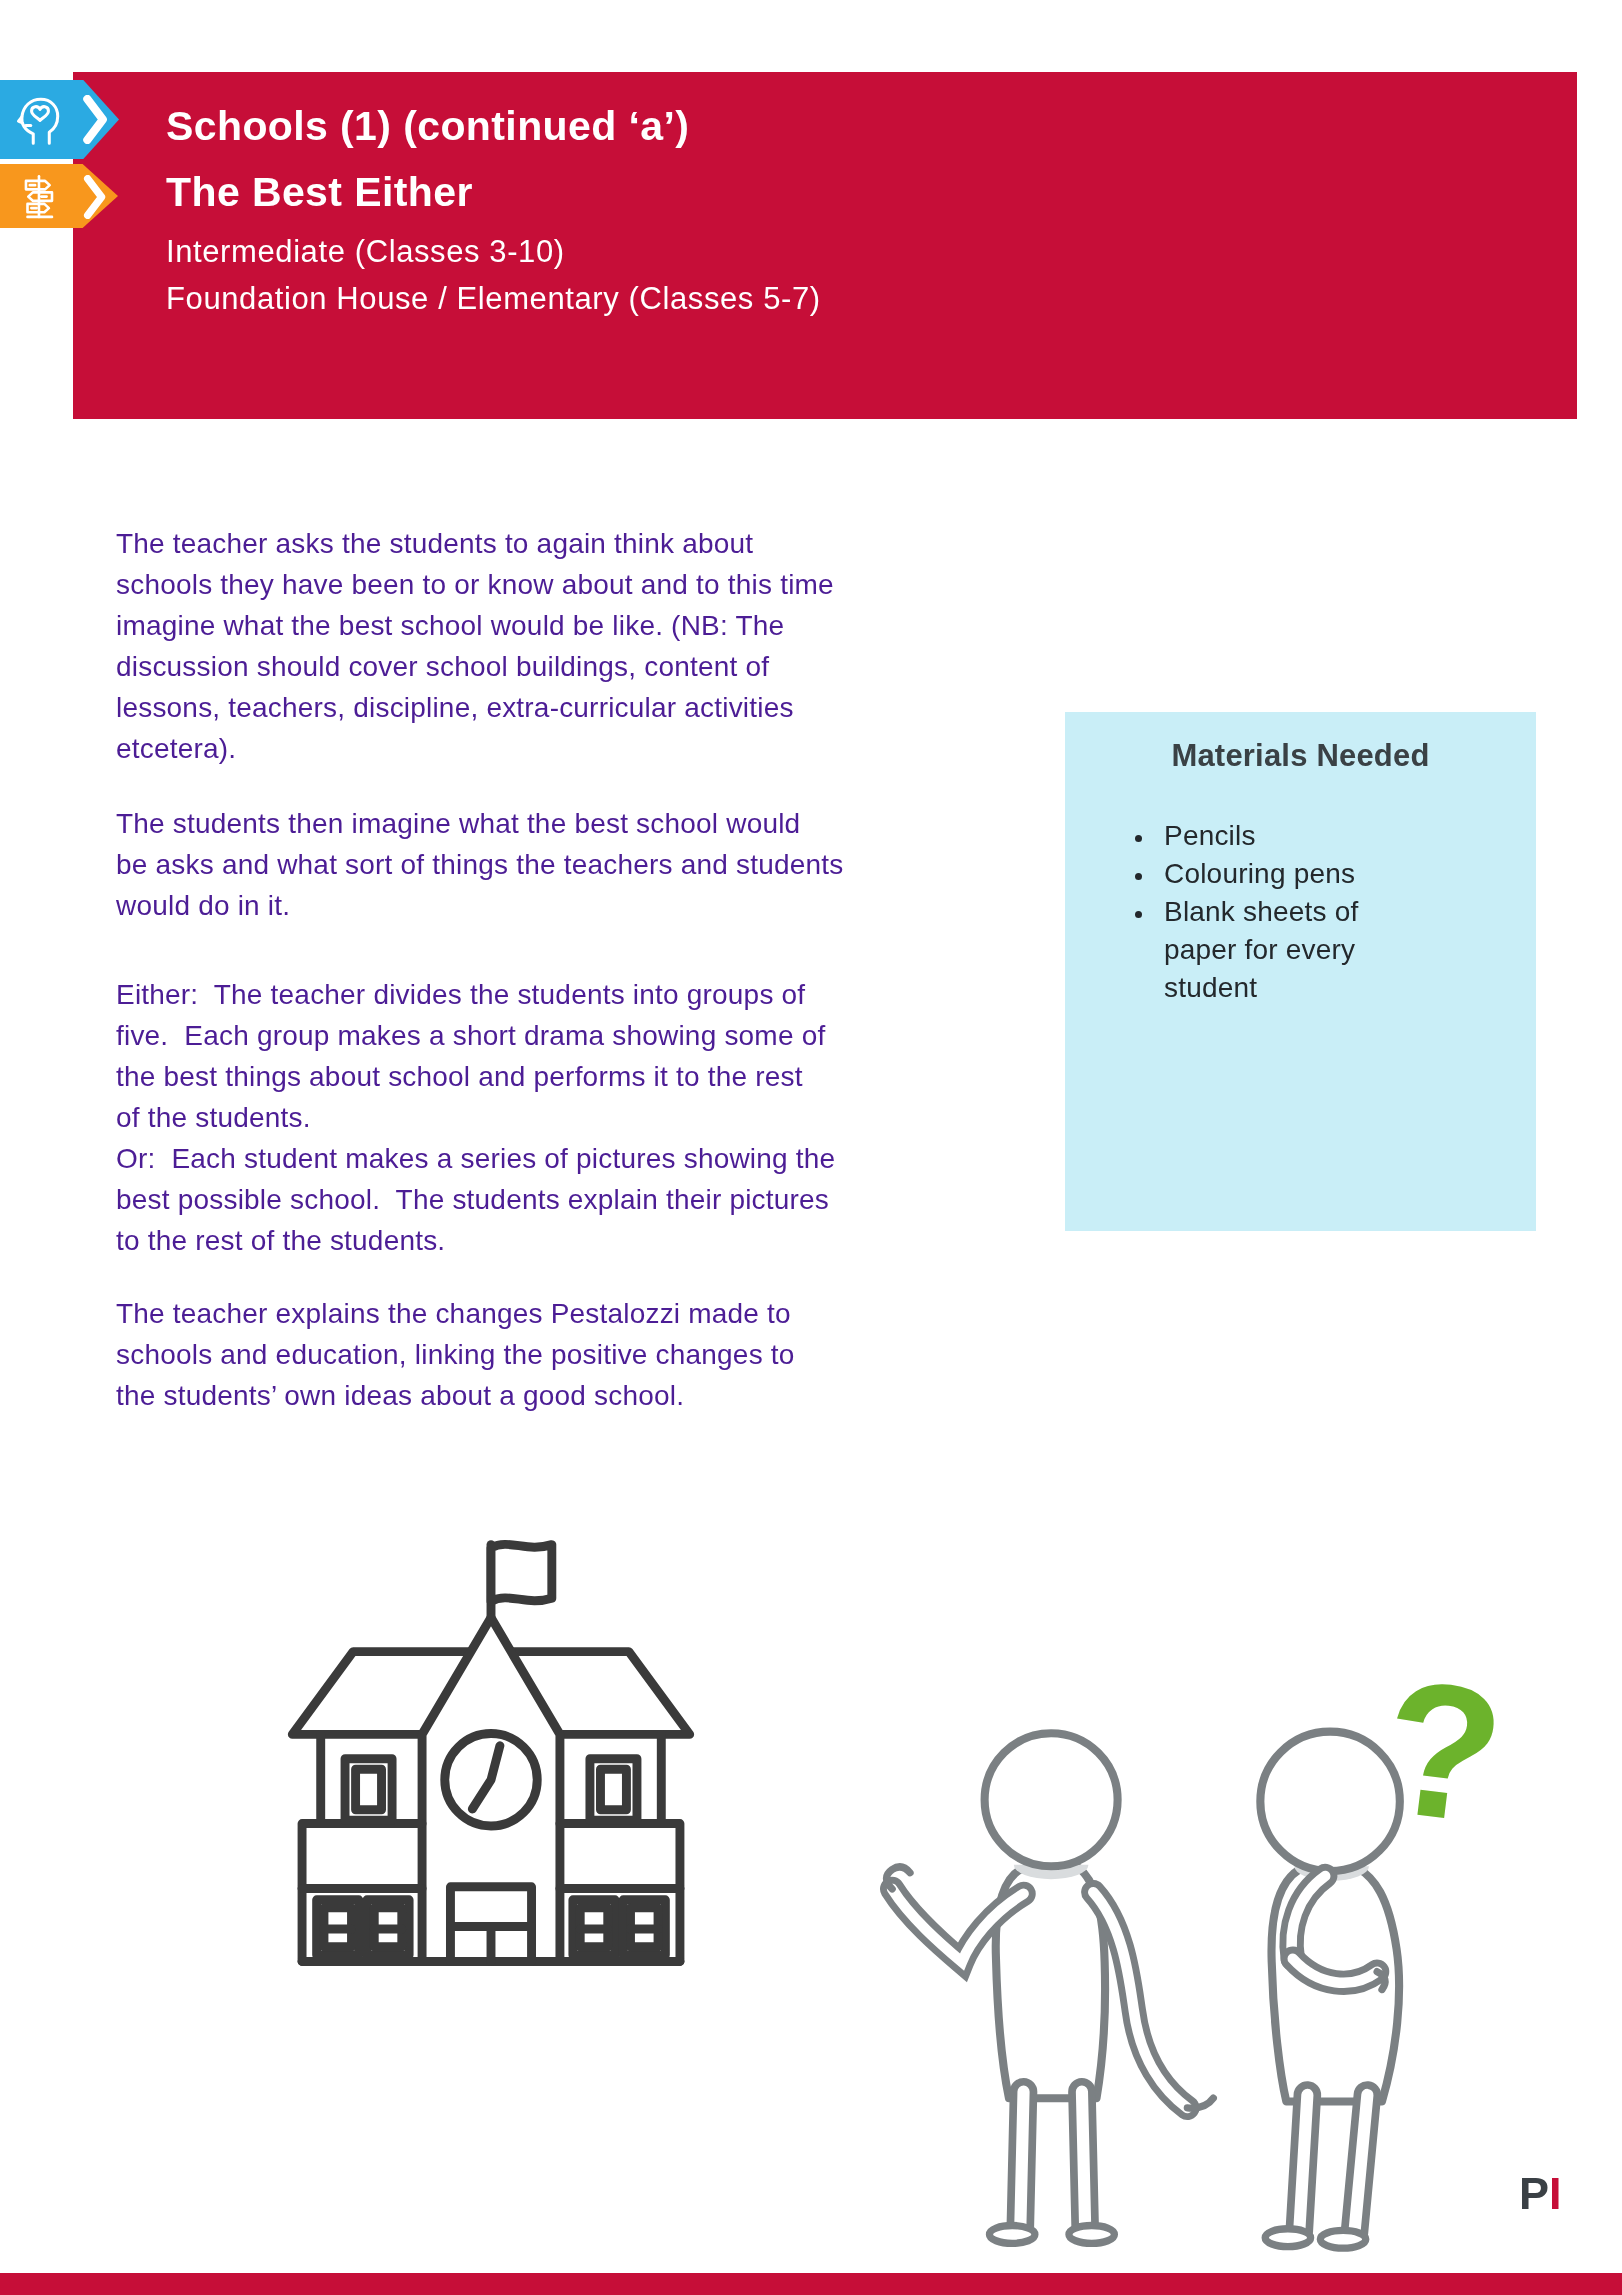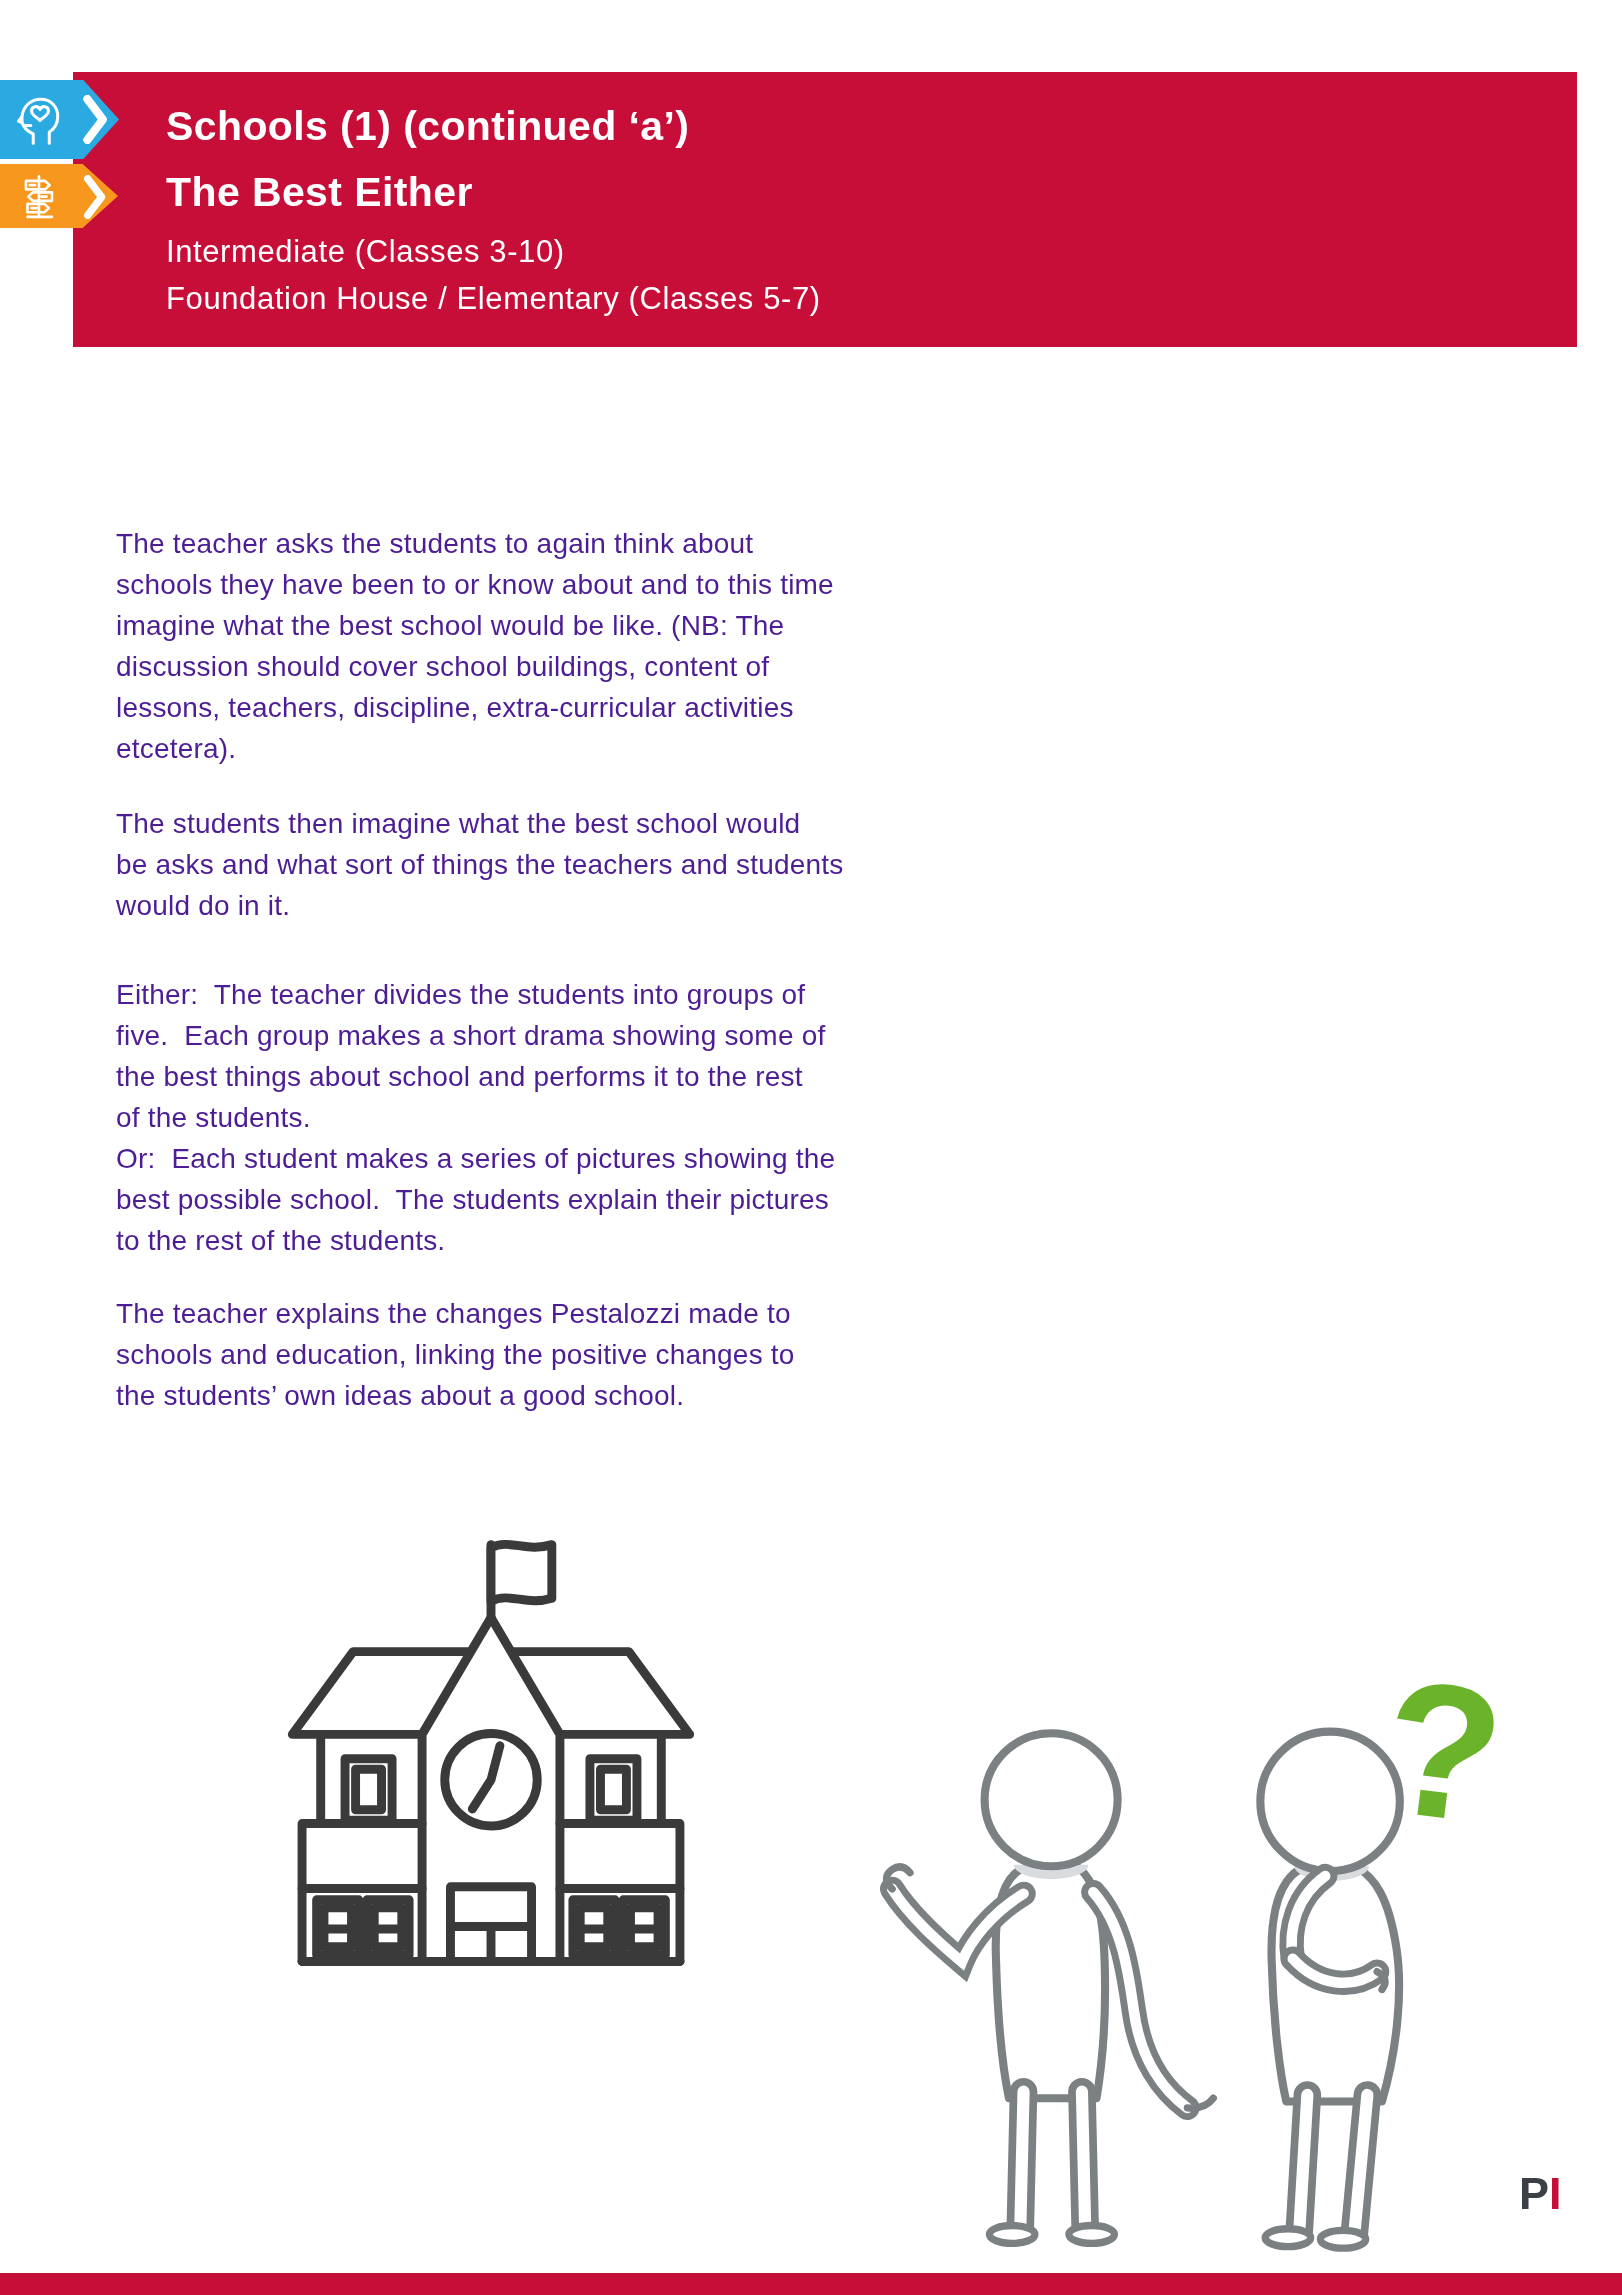--- a/index.html
+++ b/index.html
@@ -2,21 +2,21 @@
 <html style="font-size:13px"><head>
 <meta charset="utf-8">
 <style>
   html,body{margin:0;padding:0;background:#ffffff;}
   #page{
     position:relative;width:1623px;height:2295px;background:#ffffff;
     font-family:"Liberation Sans",sans-serif;overflow:hidden;
   }
   
   .header-block{
-    position:absolute;left:73px;top:72px;width:1504px;height:275px;
+    position:absolute;left:73px;top:72px;width:1504px;height:347px;
     background:#C60E38;color:#ffffff;
   }
   .hline{position:absolute;left:93px;white-space:pre;}
   .title1{top:31px;font-size:41px;font-weight:700;letter-spacing:0.4px;}
   .title2{top:97px;font-size:41px;font-weight:700;letter-spacing:0.4px;}
   .sub1{top:162px;font-size:31px;font-weight:400;letter-spacing:0.6px;}
   .sub2{top:209px;font-size:31px;font-weight:400;letter-spacing:0.6px;}
   
   .tag{position:absolute;left:0;clip-path:polygon(0 0,70% 0,100% 50%,70% 100%,0 100%);}
   .tag-blue{top:80px;width:119px;height:79px;background:#2BAAE2;}
@@ -108,20 +108,28 @@
 five.  Each group makes a short drama showing some of
 the best things about school and performs it to the rest
 of the students.
 Or:  Each student makes a series of pictures showing the
 best possible school.  The students explain their pictures
 to the rest of the students.</div>
   <div class="para p4">The teacher explains the changes Pestalozzi made to
 schools and education, linking the positive changes to
 the students’ own ideas about a good school.</div>
 
+  <div class="materials">
+    <div class="materials-title">Materials Needed</div>
+    <ul class="materials-list">
+      <li>Pencils</li>
+      <li>Colouring pens</li>
+      <li>Blank sheets of paper for every student</li>
+    </ul>
+  </div>
 
   <svg class="school-illustration" viewBox="0 0 550 545">
     <g fill="#ffffff" stroke="#3A3A3A" stroke-width="11" stroke-linecap="round" stroke-linejoin="round">
       <path d="M275 108 V18" fill="none"></path>
       <path d="M275 22 C298 10 318 28 350 18 L350 84 C318 94 298 76 275 88 Z"></path>
       <path d="M105 150 H272 L240 252 H30 Z"></path>
       <path d="M445 150 H278 L310 252 H520 Z"></path>
       <path d="M190 252 L275 108 L360 252 V532 H190 Z"></path>
       <circle cx="275" cy="308" r="57"></circle>
       <path d="M275 308 L286 266 M275 308 L252 344" fill="none"></path>

